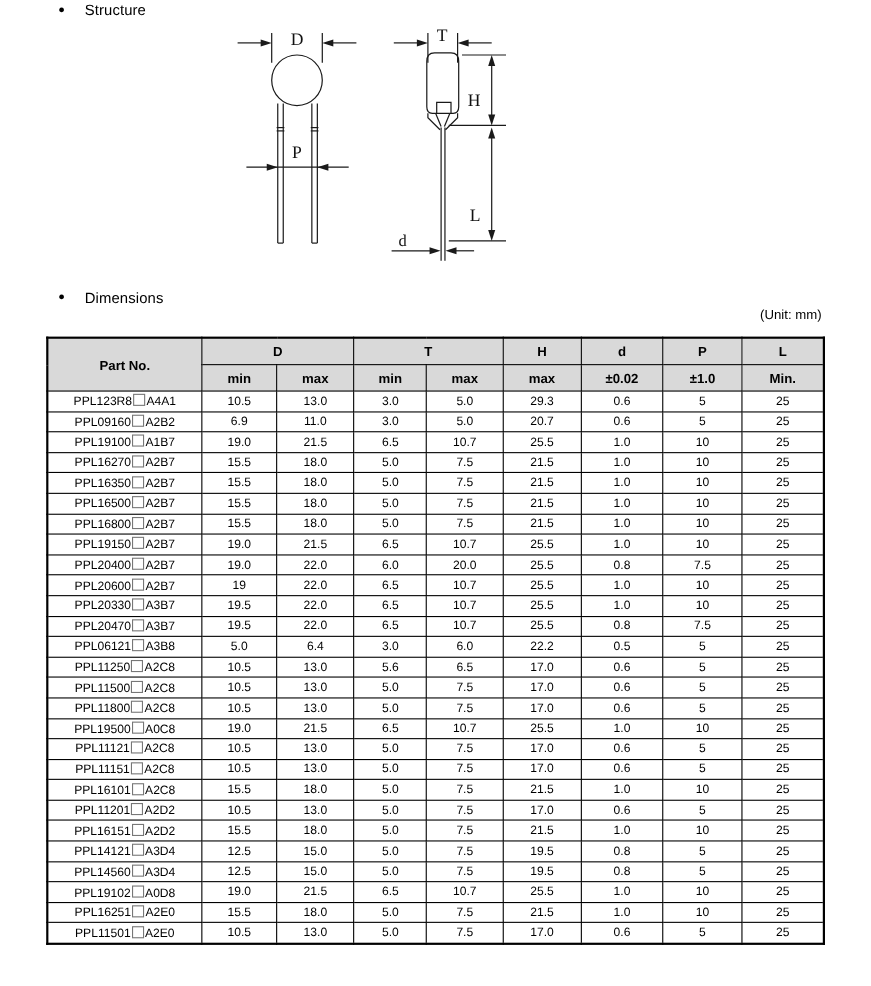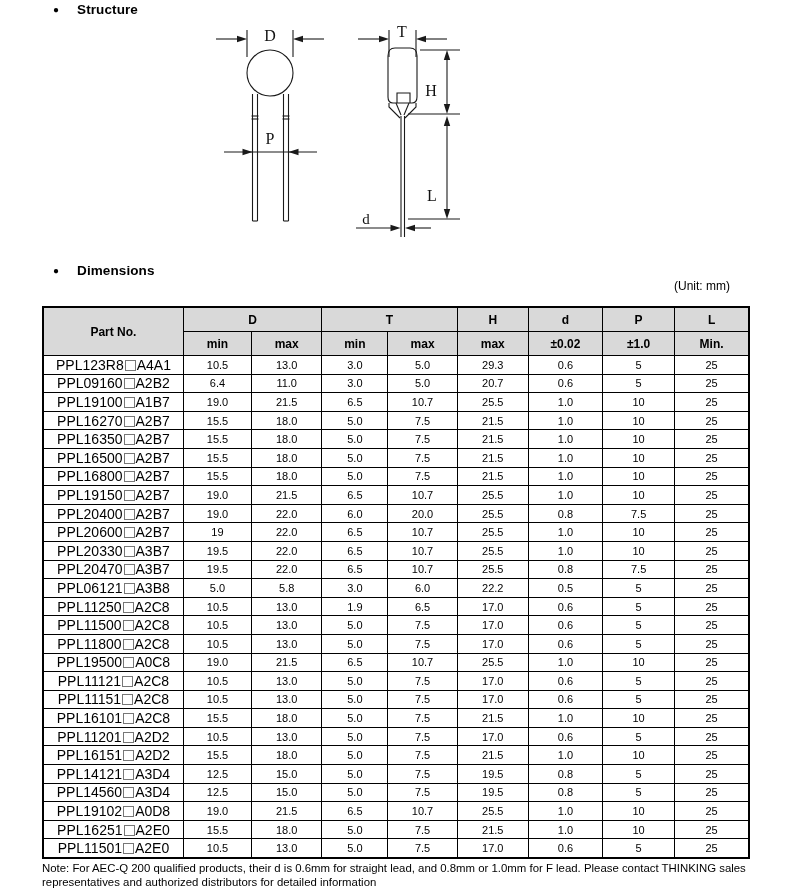--- a/index.html
+++ b/index.html
@@ -3,46 +3,46 @@
 <meta charset="utf-8">
 <style>
   html,body{margin:0;padding:0;background:#fff;}
   .page{
     position:relative;width:792px;height:896px;background:#ffffff;
     font-family:"Liberation Sans",sans-serif;color:#000;overflow:hidden;
   }
   
   .heading{position:absolute;left:53px;display:flex;align-items:center;}
   .heading .bullet{font-size:10px;line-height:10px;margin-right:18px;}
-  .heading .htext{font-weight:bold;font-size:13.5px;letter-spacing:.1px;}
+  .heading .htext{font-weight:normal;font-size:13.5px;letter-spacing:.1px;}
   #heading-structure{top:2px;}
   #heading-dimensions{top:263px;}
   
-  .unit{position:absolute;top:279px;right:62px;font-size:12px;}
+  .unit{position:absolute;top:279px;right:45px;font-size:12px;}
   
   #diagram{position:absolute;left:0;top:0;width:792px;height:256px;}
   #diagram .ln{stroke:#1a1a1a;stroke-width:1.1;fill:none;}
   #diagram .ar{fill:#1a1a1a;stroke:none;}
   #diagram text{font-family:"Liberation Serif",serif;font-size:16px;fill:#111;text-anchor:middle;}
   #diagram text.small{font-size:15px;}
   
   table.dims{
     position:absolute;left:42px;top:306px;width:708px;
     border-collapse:collapse;table-layout:fixed;
     border:2px solid #000;
   }
   table.dims th,table.dims td{
     border:1px solid #000;text-align:center;vertical-align:middle;
     padding:0;overflow:hidden;white-space:nowrap;
   }
   table.dims thead th{
     background:#d9d9d9;font-weight:bold;font-size:12px;height:23px;
   }
   table.dims tbody td{font-size:11px;height:17.6px;}
-  table.dims tbody td.part{font-size:14px;}
+  table.dims tbody td.part{font-size:11px;}
   .ph-box{
     display:inline-block;width:9px;height:9px;border:1px solid #777;
     vertical-align:-1px;margin:0 1px;background:#fff;
   }
   
   .note{
     position:absolute;left:42px;top:861px;width:742px;
     font-size:11.4px;line-height:14px;text-align:left;
   }
 </style>
@@ -173,21 +173,21 @@
       <td>3.0</td>
       <td>5.0</td>
       <td>29.3</td>
       <td>0.6</td>
       <td>5</td>
       <td>25</td>
     </tr>
 
     <tr>
       <td class="part"><span>PPL09160</span><span class="ph-box"></span><span>A2B2</span></td>
-      <td>6.4</td>
+      <td>6.9</td>
       <td>11.0</td>
       <td>3.0</td>
       <td>5.0</td>
       <td>20.7</td>
       <td>0.6</td>
       <td>5</td>
       <td>25</td>
     </tr>
 
     <tr>
@@ -306,34 +306,34 @@
       <td>10.7</td>
       <td>25.5</td>
       <td>0.8</td>
       <td>7.5</td>
       <td>25</td>
     </tr>
 
     <tr>
       <td class="part"><span>PPL06121</span><span class="ph-box"></span><span>A3B8</span></td>
       <td>5.0</td>
-      <td>5.8</td>
+      <td>6.4</td>
       <td>3.0</td>
       <td>6.0</td>
       <td>22.2</td>
       <td>0.5</td>
       <td>5</td>
       <td>25</td>
     </tr>
 
     <tr>
       <td class="part"><span>PPL11250</span><span class="ph-box"></span><span>A2C8</span></td>
       <td>10.5</td>
       <td>13.0</td>
-      <td>1.9</td>
+      <td>5.6</td>
       <td>6.5</td>
       <td>17.0</td>
       <td>0.6</td>
       <td>5</td>
       <td>25</td>
     </tr>
 
     <tr>
       <td class="part"><span>PPL11500</span><span class="ph-box"></span><span>A2C8</span></td>
       <td>10.5</td>
@@ -485,15 +485,14 @@
       <td>5.0</td>
       <td>7.5</td>
       <td>17.0</td>
       <td>0.6</td>
       <td>5</td>
       <td>25</td>
     </tr>
   </tbody>
   </table>
 
-  <div class="note">Note: For AEC-Q 200 qualified products, their d is 0.6mm for straight lead, and 0.8mm or 1.0mm for F lead. Please contact THINKING sales representatives and authorized distributors for detailed information</div>
 
 </div>
 
 </body></html>

